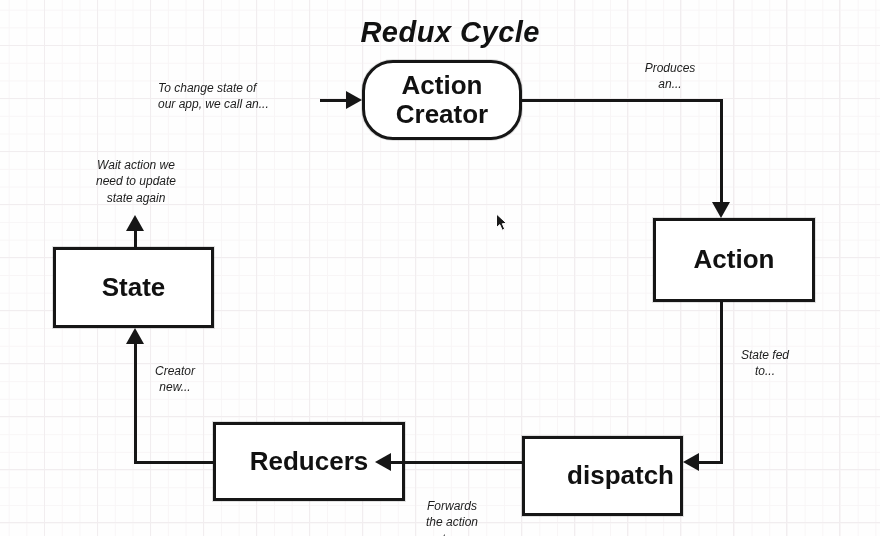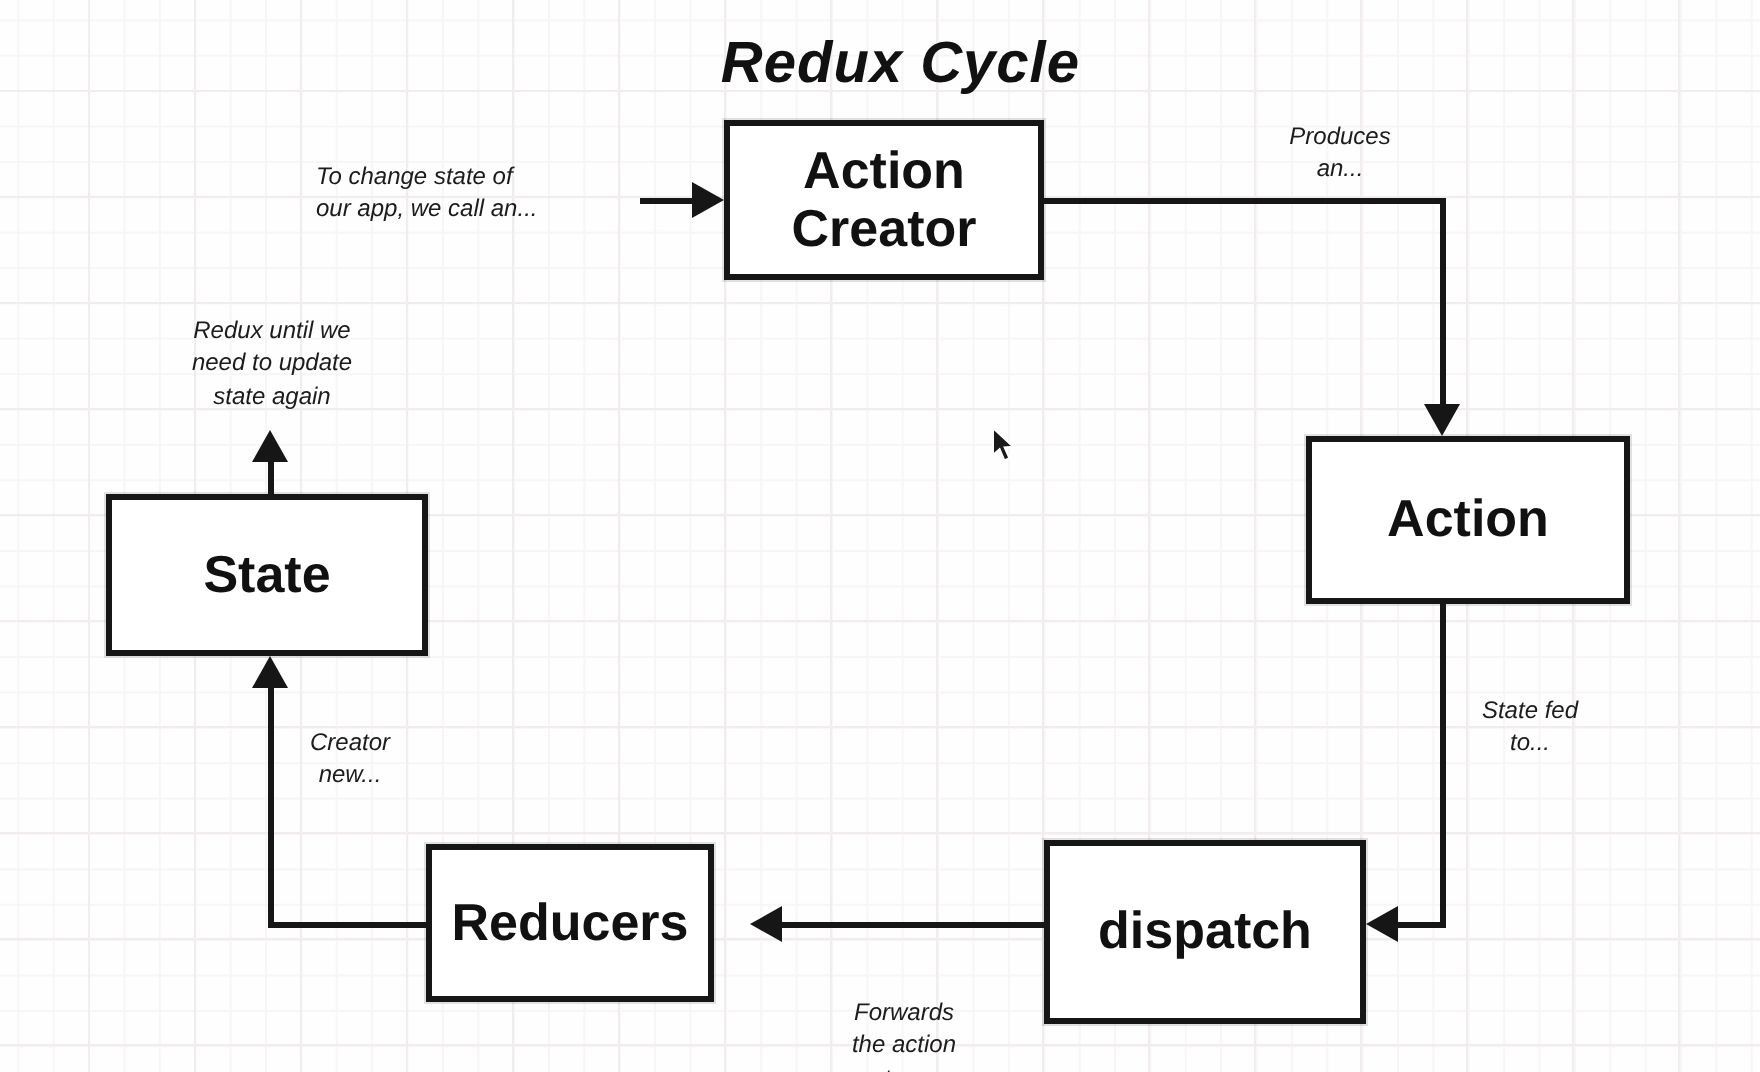--- a/index.html
+++ b/index.html
@@ -46,33 +46,33 @@
   .elabel.right-aligned { text-align: left; }
   .cursor { position: absolute; left: 495px; top: 213px; }
 </style>
 </head>
 <body>
 
 <div class="canvas">
 
   <h1 class="title">Redux Cycle</h1>
 
-  <div class="node" style="left:362px; top:60px; width:160px; height:80px;">
+  <div class="node" style="left:362px; top:60px; width:160px; height:80px;border-radius:31px;">
     <span class="node-label">Action Creator</span>
   </div>
 
   <div class="node" style="left:642px; top:218px; width:162px; height:84px;margin-left:11px;">
     <span class="node-label">Action</span>
   </div>
 
-  <div class="node" style="left:522px; top:420px; width:161px; height:92px;">
+  <div class="node" style="left:522px; top:436px; width:161px; height:80px;justify-content:flex-end;">
     <span class="node-label">dispatch</span>
   </div>
 
-  <div class="node" style="left:213px; top:422px; width:144px; height:79px;">
+  <div class="node" style="left:213px; top:422px; width:192px; height:79px;">
     <span class="node-label">Reducers</span>
   </div>
 
   <div class="node" style="left:53px; top:247px; width:161px; height:81px;">
     <span class="node-label">State</span>
   </div>
 
   <div>
     <div class="seg" style="left:320px; top:99px; width:30px; height:3px;"></div>
     <div class="arrow right" style="left:346px; top:91px;"></div>
@@ -108,21 +108,21 @@
     <div class="seg" style="left:134px; top:461px; width:80px; height:3px;"></div>
     <div class="seg" style="left:134px; top:342px; width:3px; height:122px;"></div>
     <div class="arrow up" style="left:126px; top:328px;"></div>
     <div class="elabel" style="left:125px; top:363px; width:100px;">Creator
 new...</div>
   </div>
 
   <div>
     <div class="seg" style="left:134px; top:229px; width:3px; height:18px;"></div>
     <div class="arrow up" style="left:126px; top:215px;"></div>
-    <div class="elabel" style="left:56px; top:157px; width:160px;">Redux until we
+    <div class="elabel" style="left:56px; top:157px; width:160px;">Wait action we
 need to update
 state again</div>
   </div>
 
   <svg class="cursor" width="13" height="19" viewBox="0 0 13 19">
     <path d="M1.5,1 L1.5,14.5 L4.8,11.6 L7.2,17.2 L9.7,16.1 L7.3,10.7 L11.6,10.4 Z" fill="#1a1a1a" stroke="#ffffff" stroke-width="1"></path>
   </svg>
 
 </div>
 

